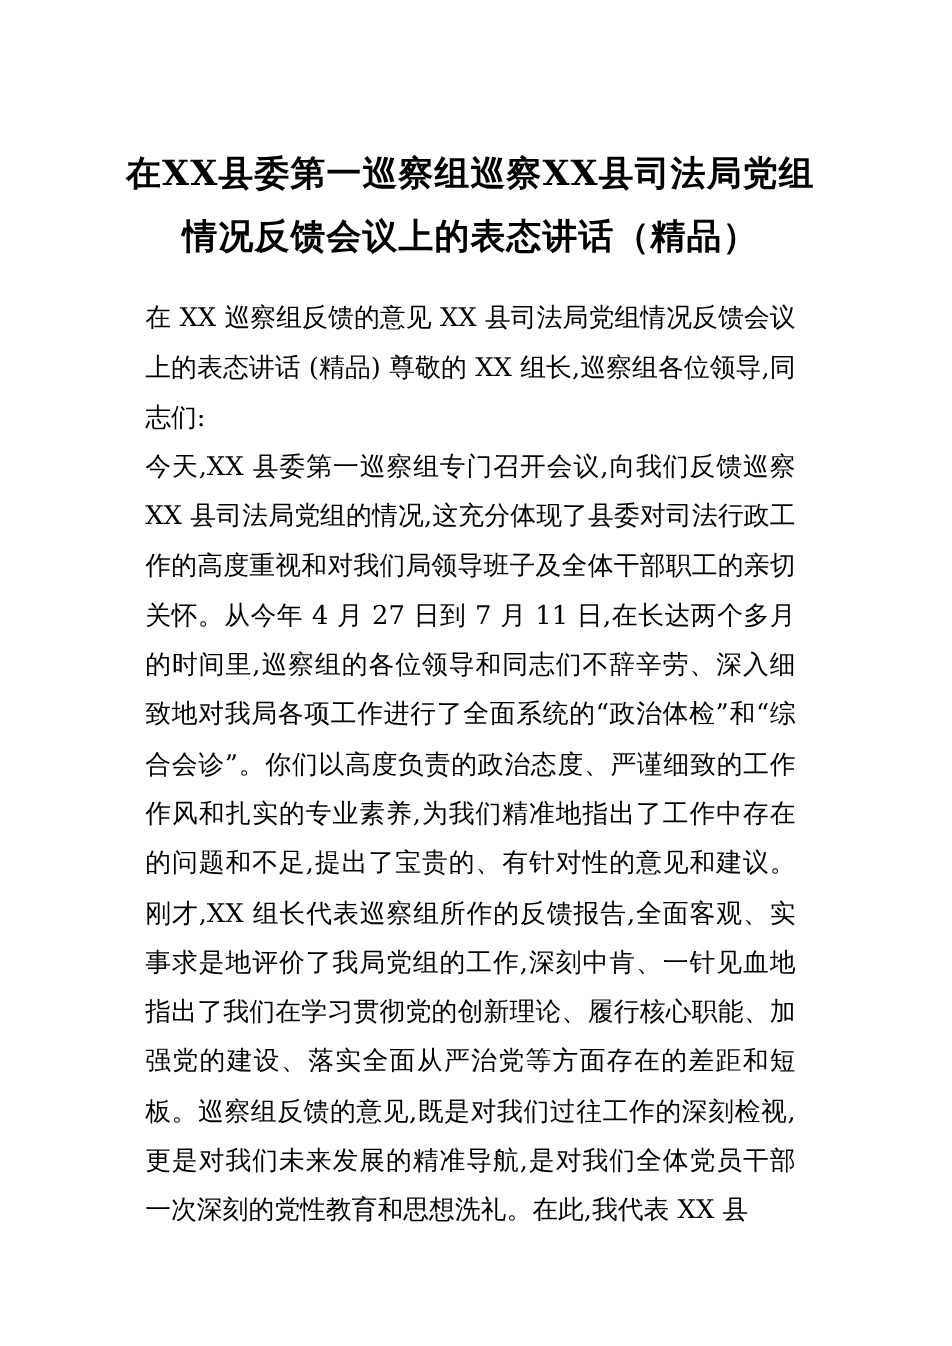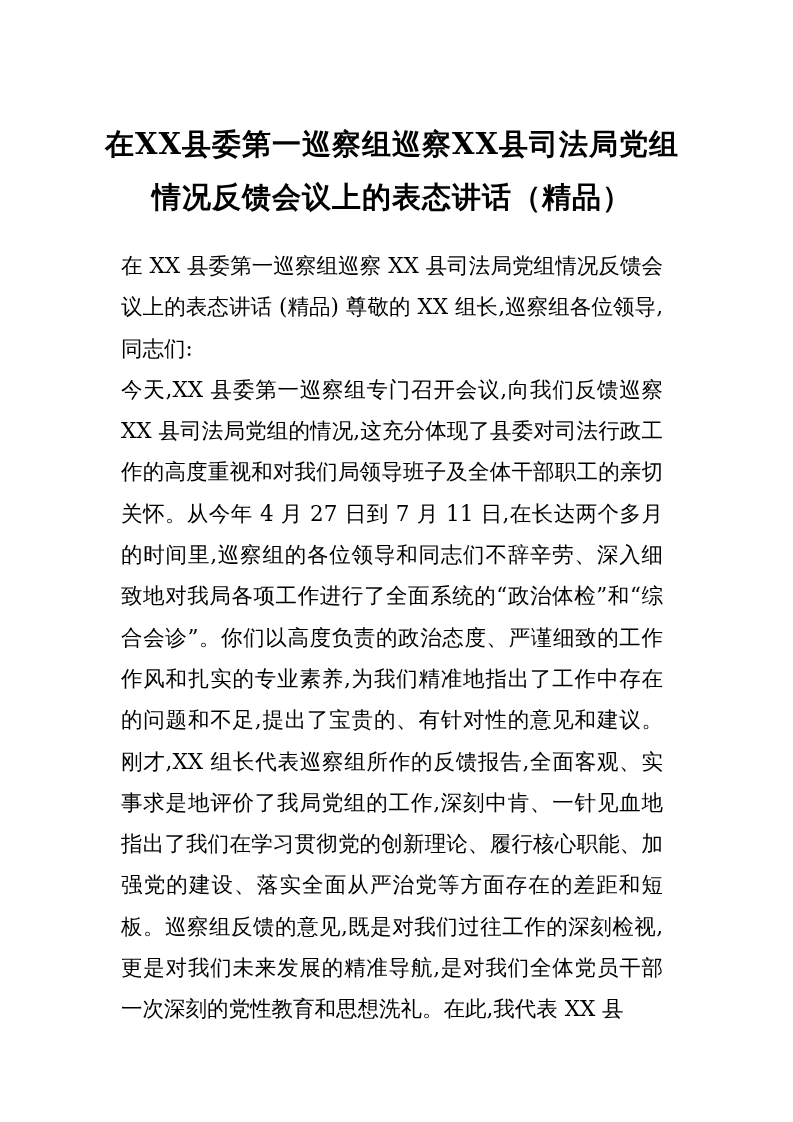--- a/index.html
+++ b/index.html
@@ -38,16 +38,16 @@
     padding: 0;
     text-indent: 0;
   }
 </style>
 </head>
 <body>
 
 <div class="page">
   <h1 class="doc-title">在XX县委第一巡察组巡察XX县司法局党组情况反馈会议上的表态讲话（精品）</h1>
   <div class="doc-body">
-    <p>在 XX 县委第一巡察组巡察 XX 县司法局党组情况反馈会议上的表态讲话 (精品) 尊敬的 XX 组长,巡察组各位领导,同志们:</p>
+    <p>在 XX 巡察组反馈的意见 XX 县司法局党组情况反馈会议上的表态讲话 (精品) 尊敬的 XX 组长,巡察组各位领导,同志们:</p>
     <p>今天,XX 县委第一巡察组专门召开会议,向我们反馈巡察 XX 县司法局党组的情况,这充分体现了县委对司法行政工作的高度重视和对我们局领导班子及全体干部职工的亲切关怀。从今年 4 月 27 日到 7 月 11 日,在长达两个多月的时间里,巡察组的各位领导和同志们不辞辛劳、深入细致地对我局各项工作进行了全面系统的“政治体检”和“综合会诊”。你们以高度负责的政治态度、严谨细致的工作作风和扎实的专业素养,为我们精准地指出了工作中存在的问题和不足,提出了宝贵的、有针对性的意见和建议。刚才,XX 组长代表巡察组所作的反馈报告,全面客观、实事求是地评价了我局党组的工作,深刻中肯、一针见血地指出了我们在学习贯彻党的创新理论、履行核心职能、加强党的建设、落实全面从严治党等方面存在的差距和短板。巡察组反馈的意见,既是对我们过往工作的深刻检视,更是对我们未来发展的精准导航,是对我们全体党员干部一次深刻的党性教育和思想洗礼。在此,我代表 XX 县</p>
   </div>
 </div>
 
 </body></html>

